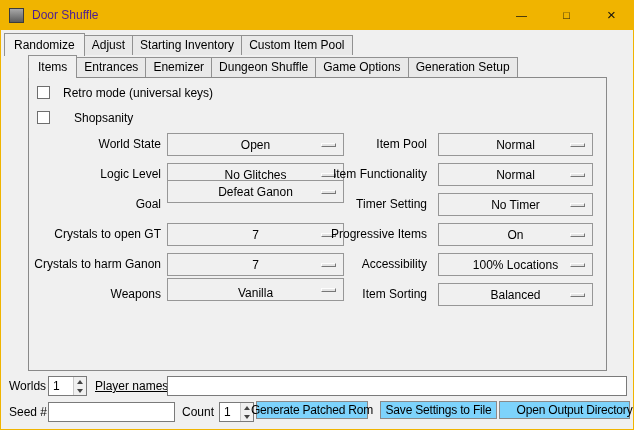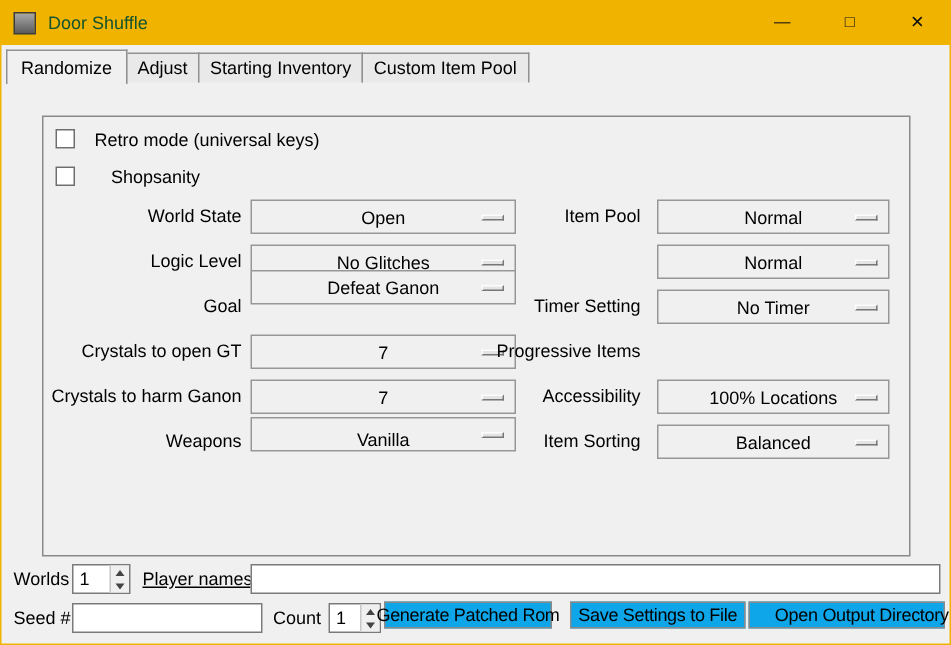--- a/index.html
+++ b/index.html
@@ -12,21 +12,21 @@
   }
   .titlebar {
     position:absolute; top:0; left:0; right:0; height:30px;
     display:flex; align-items:center; background:#f0b400;
   }
   .app-icon {
     width:15px; height:15px; margin-left:9px;
     background:linear-gradient(#a8a8a8,#5c5c5c);
     border:1px solid #3c3c3c;
   }
-  .title-text { margin-left:8px; font-size:12px; color:#14532d;text-align:right; }
+  .title-text { margin-left:8px; font-size:12px; color:#4c1d95;text-align:right; }
   .win-controls { position:absolute; right:0; top:0; height:29px; display:flex; }
   .win-btn {
     width:45px; height:29px; display:flex; align-items:center; justify-content:center;
     font-size:11px; color:#111; cursor:default;
   }
   .win-btn.close { font-size:15px; }
 
   .client {
     position:absolute; left:1px; right:1px; top:30px; bottom:1px;
     background:#f0f0f0;
@@ -98,21 +98,21 @@
   .spin-col {
     position:absolute; right:0; top:0; bottom:0; width:13px;
     background:#f0f0f0; border-left:1px solid #c8c8c8;
     display:flex; flex-direction:column;
   }
   .spin-btn { flex:1; display:flex; align-items:center; justify-content:center; cursor:default; }
   .tri-up { width:0; height:0; border-left:3px solid transparent; border-right:3px solid transparent; border-bottom:4px solid #444; }
   .tri-dn { width:0; height:0; border-left:3px solid transparent; border-right:3px solid transparent; border-top:4px solid #444; }
 
   .btn {
-    position:absolute; height:18px; background:#0ea5e9; border:1px solid #8a8a8a;
+    position:absolute; height:18px; background:#7dd3fc; border:1px solid #8a8a8a;
     display:flex; align-items:center; justify-content:center;
     font-size:12px; white-space:nowrap; letter-spacing:-0.2px; cursor:default;
   }
 </style>
 </head>
 <body>
 
 <div class="window">
 
   <div class="titlebar">
@@ -133,20 +133,28 @@
 
   <div class="client">
 
     <div class="tabs outer">
       <div class="tab selected">Randomize</div>
       <div class="tab">Adjust</div>
       <div class="tab">Starting Inventory</div>
       <div class="tab">Custom Item Pool</div>
     </div>
 
+    <div class="tabs inner">
+      <div class="tab selected">Items</div>
+      <div class="tab">Entrances</div>
+      <div class="tab">Enemizer</div>
+      <div class="tab">Dungeon Shuffle</div>
+      <div class="tab">Game Options</div>
+      <div class="tab">Generation Setup</div>
+    </div>
 
     <div class="pane">
 
       <div class="check-row" style="top:6px;text-align:right;">
         <div class="checkbox"></div>
         <span>Retro mode (universal keys)</span>
       </div>
       <div class="check-row" style="top:31px;gap:11px;">
         <div class="checkbox"></div>
         <span>Shopsanity</span>
@@ -161,20 +169,21 @@
       <div class="dropdown rgt" style="top:55px;">
         <span class="dd-text">Normal</span>
         <span class="dd-indicator"></span>
       </div>
 
       <div class="flabel lft" style="top:85px;">Logic Level</div>
       <div class="dropdown lft" style="top:85px;">
         <span class="dd-text">No Glitches</span>
         <span class="dd-indicator"></span>
       </div>
+      <div class="flabel rgt" style="top:85px;">Item Functionality</div>
       <div class="dropdown rgt" style="top:85px;">
         <span class="dd-text">Normal</span>
         <span class="dd-indicator"></span>
       </div>
 
       <div class="flabel lft" style="top:115px;">Goal</div>
       <div class="dropdown lft" style="top:102px;">
         <span class="dd-text">Defeat Ganon</span>
         <span class="dd-indicator"></span>
       </div>
@@ -183,20 +192,24 @@
         <span class="dd-text">No Timer</span>
         <span class="dd-indicator"></span>
       </div>
 
       <div class="flabel lft" style="top:145px;">Crystals to open GT</div>
       <div class="dropdown lft" style="top:145px;">
         <span class="dd-text">7</span>
         <span class="dd-indicator"></span>
       </div>
       <div class="flabel rgt" style="top:145px;">Progressive Items</div>
+      <div class="dropdown rgt" style="top:145px;">
+        <span class="dd-text">On</span>
+        <span class="dd-indicator"></span>
+      </div>
 
       <div class="flabel lft" style="top:175px;">Crystals to harm Ganon</div>
       <div class="dropdown lft" style="top:175px;">
         <span class="dd-text">7</span>
         <span class="dd-indicator"></span>
       </div>
       <div class="flabel rgt" style="top:175px;">Accessibility</div>
       <div class="dropdown rgt" style="top:175px;">
         <span class="dd-text">100% Locations</span>
         <span class="dd-indicator"></span>

